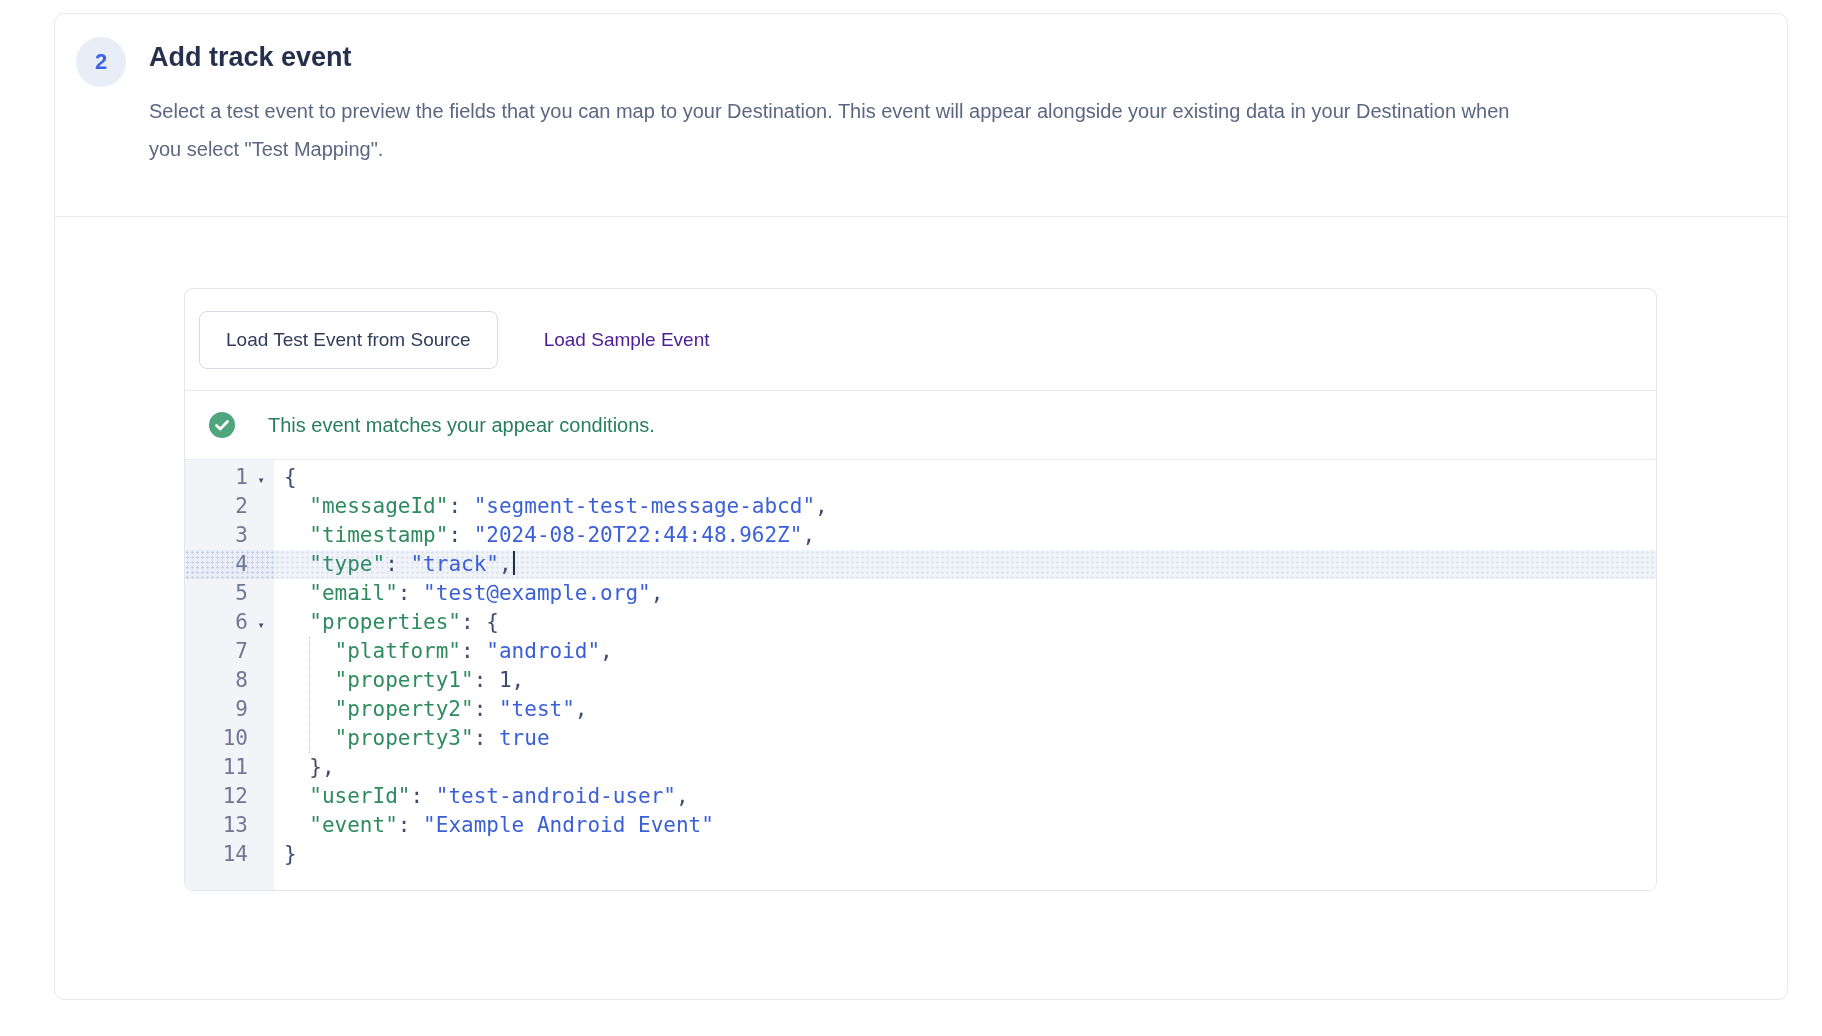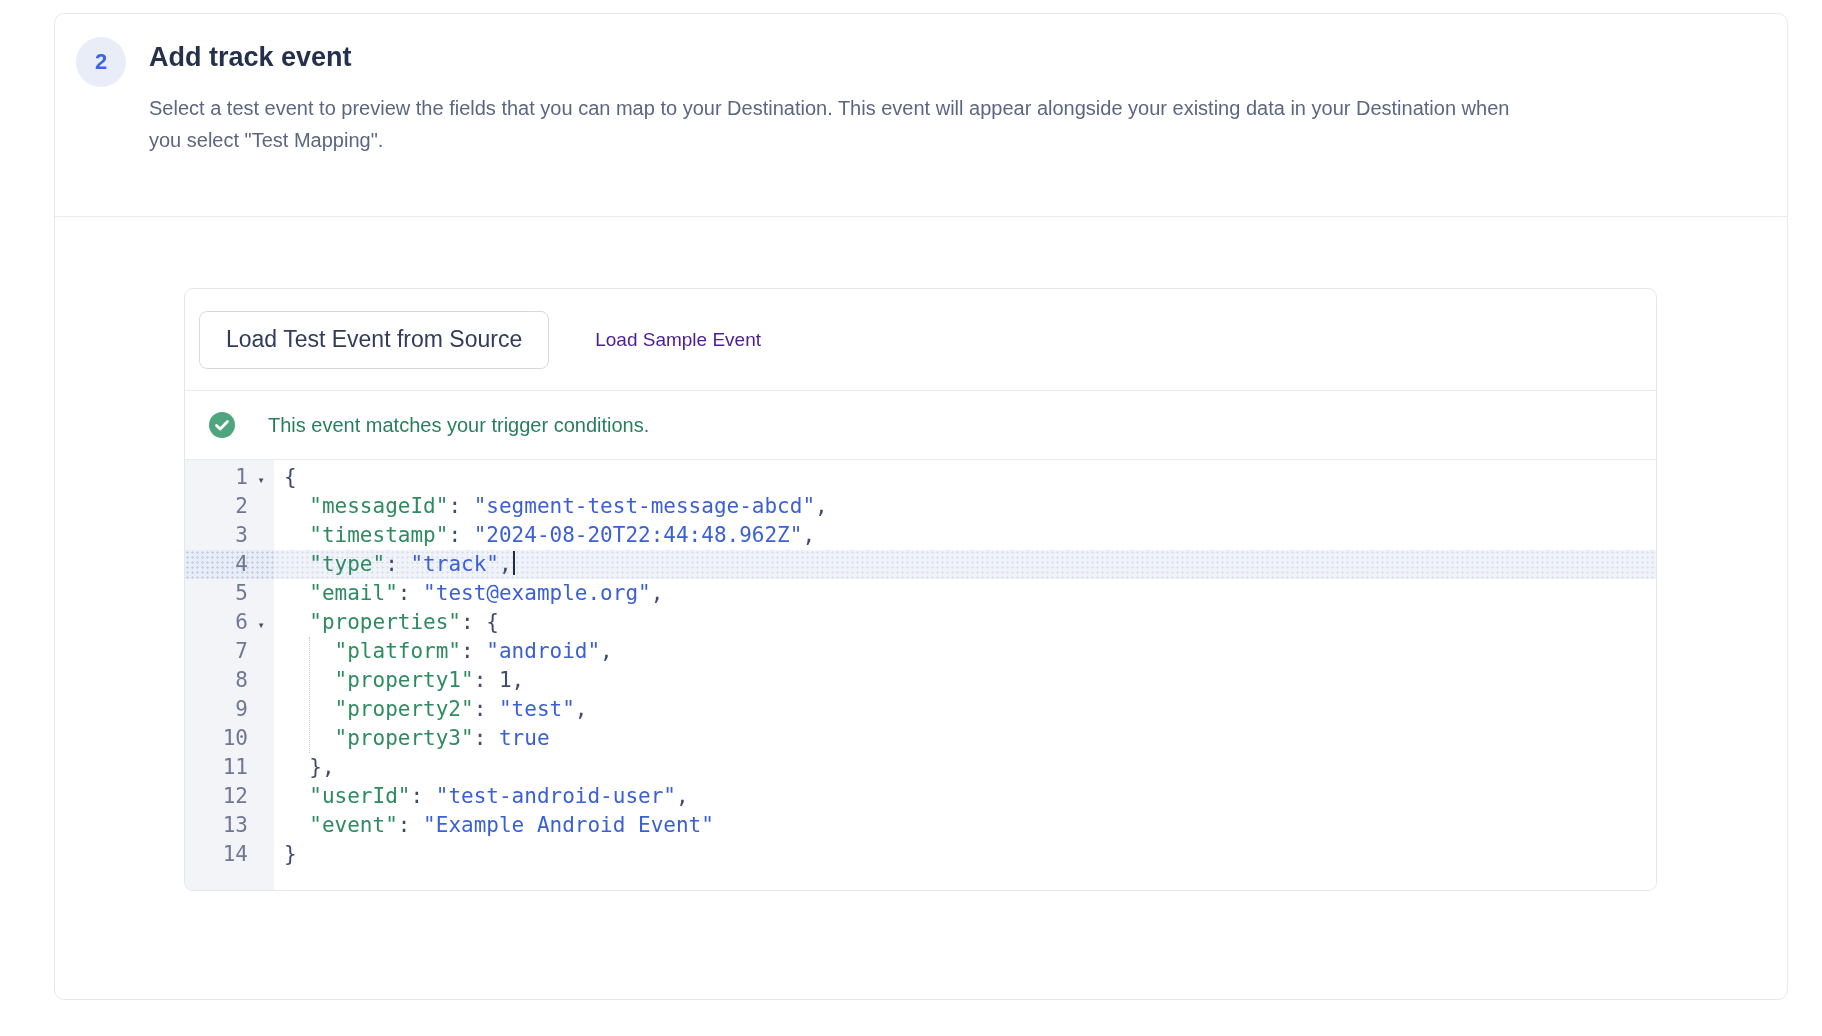--- a/index.html
+++ b/index.html
@@ -4,31 +4,31 @@
 <style>
   html,body{margin:0;padding:0;background:#ffffff;}
   .canvas{position:relative;width:1822px;height:1036px;background:#ffffff;overflow:hidden;
           font-family:"Liberation Sans",sans-serif;}
   .outer-card{position:absolute;left:54px;top:13px;width:1734px;height:987px;
               border:1px solid #e7e9f2;border-radius:10px;background:#fff;box-sizing:border-box;}
   .step-badge{position:absolute;left:21px;top:23px;width:50px;height:50px;border-radius:50%;
               background:#e9edf8;color:#3c63e9;font-size:22px;font-weight:700;
               display:flex;align-items:center;justify-content:center;}
   .step-title{position:absolute;left:94px;top:28px;font-size:27px;font-weight:700;color:#25304d;}
-  .step-desc{position:absolute;left:94px;top:78px;font-size:20px;line-height:32px;color:#5b6782;
+  .step-desc{position:absolute;left:94px;top:78px;font-size:20px;line-height:38px;color:#5b6782;
              max-width:1365px;}
   .header-divider{position:absolute;left:0;top:202px;width:100%;height:1px;background:#e9ebf3;}
 
   .inner-card{position:absolute;left:129px;top:274px;width:1473px;height:603px;
               border:1px solid #e2e6ee;border-radius:9px;background:#fff;box-sizing:border-box;
               display:flex;flex-direction:column;overflow:hidden;}
   .tabs-row{height:102px;flex:none;display:flex;align-items:center;padding-left:14px;
             border-bottom:1px solid #e9ebf3;box-sizing:border-box;}
   .btn-outline{height:58px;padding:4px 26px;background:#fff;border:1px solid #d5dae4;border-radius:8px;
-               font-family:"Liberation Sans",sans-serif;font-size:23px;font-weight:500;color:#313c5c;
+               font-family:"Liberation Sans",sans-serif;font-size:19px;font-weight:500;color:#313c5c;
                cursor:pointer;}
   .btn-ghost{height:55px;padding:0 24px;margin-left:22px;background:transparent;border:none;
              font-family:"Liberation Sans",sans-serif;font-size:19px;font-weight:500;color:#4c1d95;
              cursor:pointer;}
   .status-row{height:69px;flex:none;display:flex;align-items:center;padding-left:24px;
               border-bottom:1px solid #e9ebf3;box-sizing:border-box;}
   .status-text{margin-left:33px;font-size:20px;font-weight:500;color:#277f5d;}
 
   .editor{flex:1;position:relative;font-family:"DejaVu Sans Mono","Liberation Mono",monospace;
           font-size:21px;background:linear-gradient(to right,#f3f4f8 89px,#ffffff 89px);
@@ -69,21 +69,21 @@
         <button class="btn-ghost">Load Sample Event</button>
       </div>
 
       <div class="status-row">
         <span style="display:inline-flex;">
           <svg width="26" height="26" viewBox="0 0 26 26" aria-hidden="true">
             <circle cx="13" cy="13" r="13" fill="#4ea57e"></circle>
             <polyline points="7.5,13.5 11.2,17 18.5,9.5" fill="none" stroke="#ffffff" stroke-width="2.8" stroke-linecap="round" stroke-linejoin="round"></polyline>
           </svg>
         </span>
-        <span class="status-text">This event matches your trigger conditions.</span>
+        <span class="status-text">This event matches your appear conditions.</span>
       </div>
 
       <div class="editor">
         <div class="indent-guide"></div>
         <div>
             <div class="ed-row">
               <div class="ed-gutter-cell"><span class="ln">1</span><span class="fold">▾</span></div>
               <div class="ed-code"><span class="tok-p">{</span></div>
             </div>
             <div class="ed-row">

